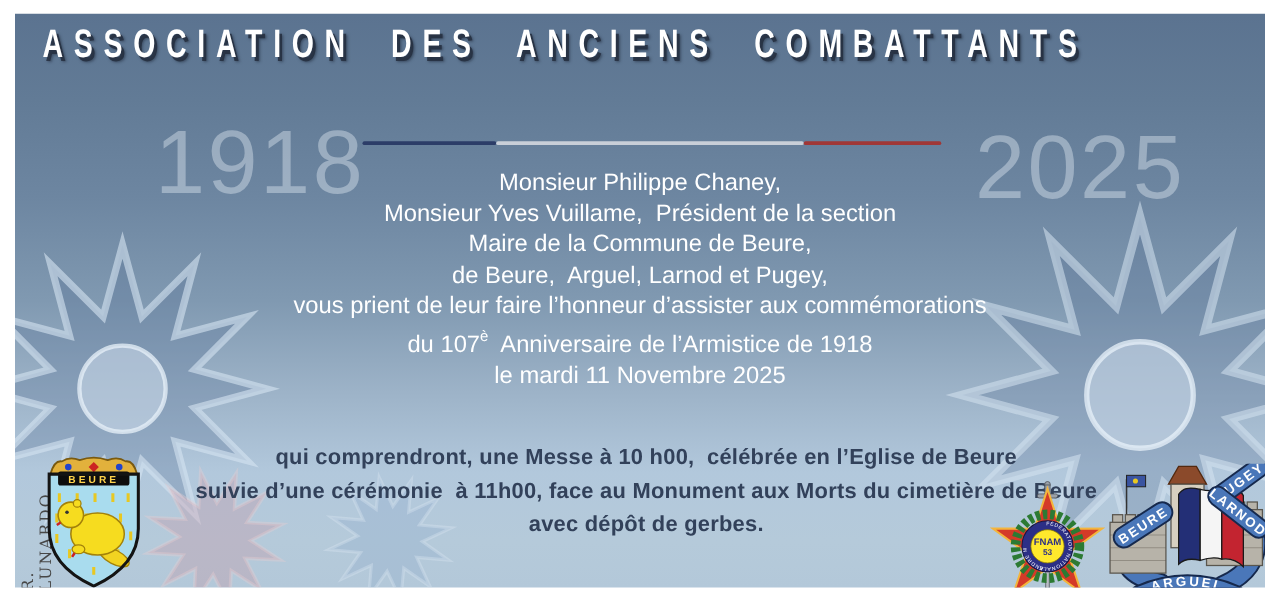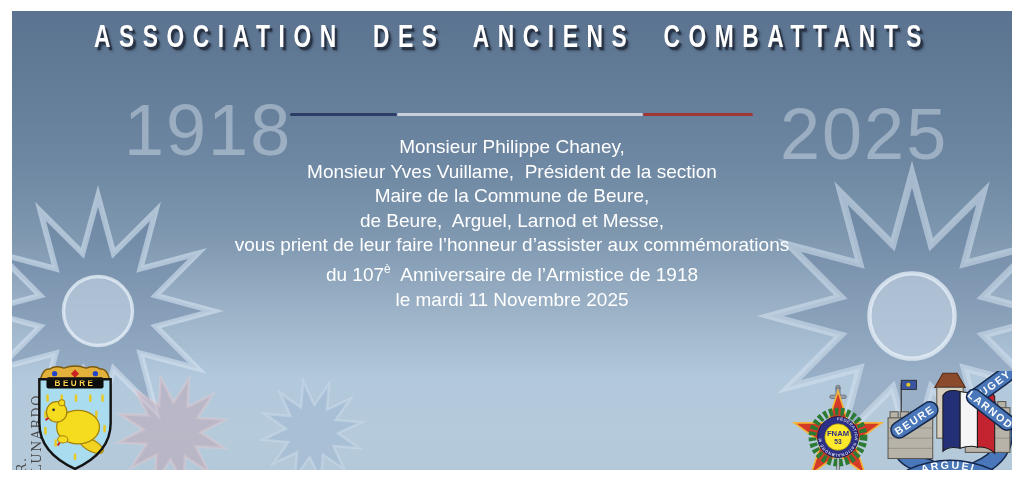--- a/index.html
+++ b/index.html
@@ -3,21 +3,21 @@
 <meta charset="utf-8">
 <style>
   html,body{margin:0;padding:0;background:#ffffff;}
   .page{position:relative;width:1024px;height:483px;background:#ffffff;overflow:hidden;
         font-family:"Liberation Sans",sans-serif;}
   .card{position:absolute;left:12px;top:11px;width:1000px;height:459px;overflow:hidden;
         background:linear-gradient(180deg,#5b7390 0%,#627b96 15%,#6d86a1 32%,#8099b1 50%,
                    #9db3c8 66%,#b2c8dc 80%,#b5cada 92%,#b3c8d9 100%);}
   .deco{position:absolute;left:0;top:0;pointer-events:none;}
   
-  .header{position:absolute;left:0;right:0;top:8px;text-align:center;color:#ffffff;}
+  .header{position:absolute;left:0;right:0;top:8px;color:#ffffff;}
   .header .hline{display:block;line-height:34px;}
   .header .hline span{display:inline-block;transform:scale(.95,1.32);font-weight:700;
         font-size:24px;letter-spacing:9px;word-spacing:14px;white-space:nowrap;
         text-shadow:2.5px 2.5px 0 rgba(36,46,62,.85),3.5px 3.5px 2px rgba(25,35,52,.5);}
   
   .year{position:absolute;font-family:Liberation Sans, sans-serif;font-size:72px;font-weight:400;
         color:rgba(233,240,247,.40);letter-spacing:2px;}
   .year-left{left:112px;top:78px;}
   .year-right{left:768px;top:82px;text-align:right;}
   
@@ -77,26 +77,31 @@
     <div class="divider">
       <div class="seg" style="width:107px;background:#2c3d68;"></div>
       <div class="seg" style="width:246px;background:#c9cfd8;"></div>
       <div class="seg" style="width:110px;background:#a03736;"></div>
     </div>
 
     <div class="invitation">
       <div class="inv-line">Monsieur Philippe Chaney,</div>
       <div class="inv-line">Monsieur Yves Vuillame,  Président de la section</div>
       <div class="inv-line">Maire de la Commune de Beure,</div>
-      <div class="inv-line">de Beure,  Arguel, Larnod et Messe,</div>
+      <div class="inv-line">de Beure,  Arguel, Larnod et Pugey,</div>
       <div class="inv-line">vous prient de leur faire l’honneur d’assister aux commémorations</div>
       <div class="inv-line"><span>du 107</span><sup>è</sup><span>  Anniversaire de l’Armistice de 1918</span></div>
       <div class="inv-line">le mardi 11 Novembre 2025</div>
     </div>
 
+    <div class="schedule">
+      <div>qui comprendront, une Messe à 10 h00,  célébrée en l’Eglise de Beure</div>
+      <div>suivie d’une cérémonie  à 11h00, face au Monument aux Morts du cimetière de Beure</div>
+      <div>avec dépôt de gerbes.</div>
+    </div>
 
     <div class="signature">R. LUNARDO</div>
 
     <svg class="crest" width="80" height="108" viewBox="0 0 78 106">
       <path d="M4,15 L74,15 L74,58 Q74,87 39,103 Q4,87 4,58 Z" fill="#a9dcee" stroke="none"></path>
       <g stroke="#e8c821" stroke-width="2.4">
         <line x1="12" y1="30" x2="12" y2="37"></line>
           <line x1="26" y1="30" x2="26" y2="37"></line>
         <line x1="40" y1="30" x2="40" y2="37"></line>
           <line x1="54" y1="30" x2="54" y2="37"></line>

